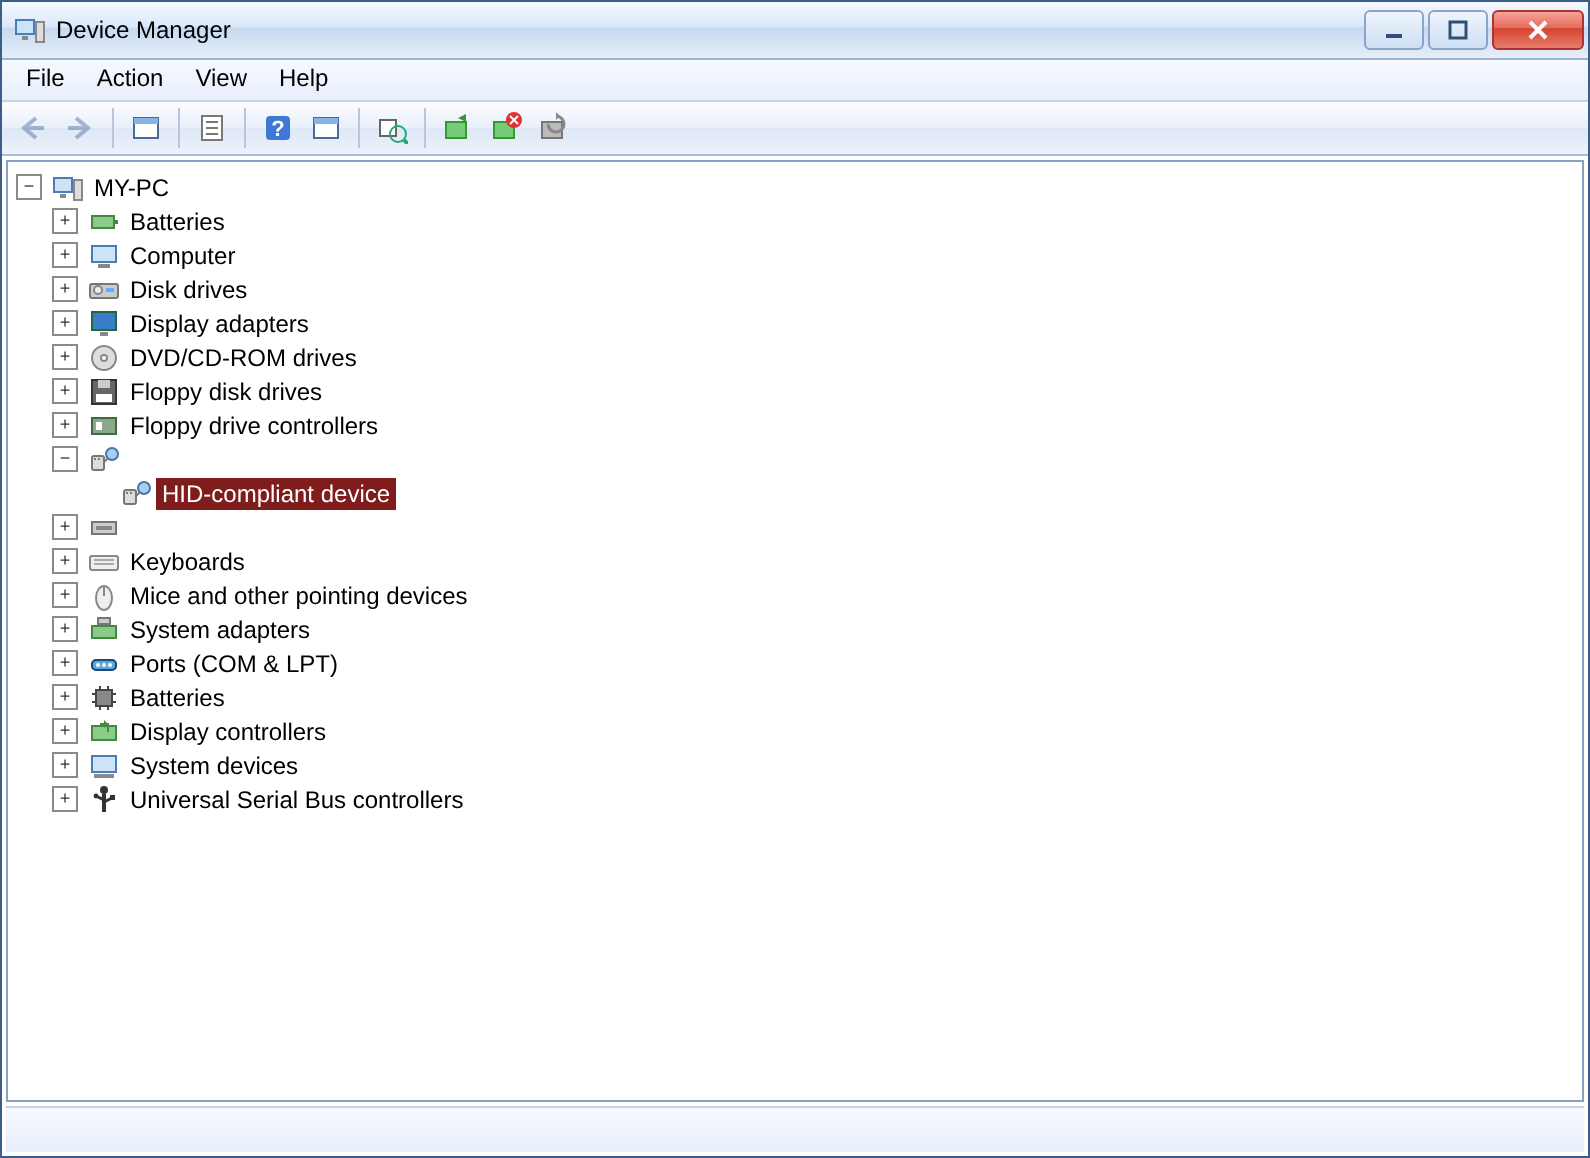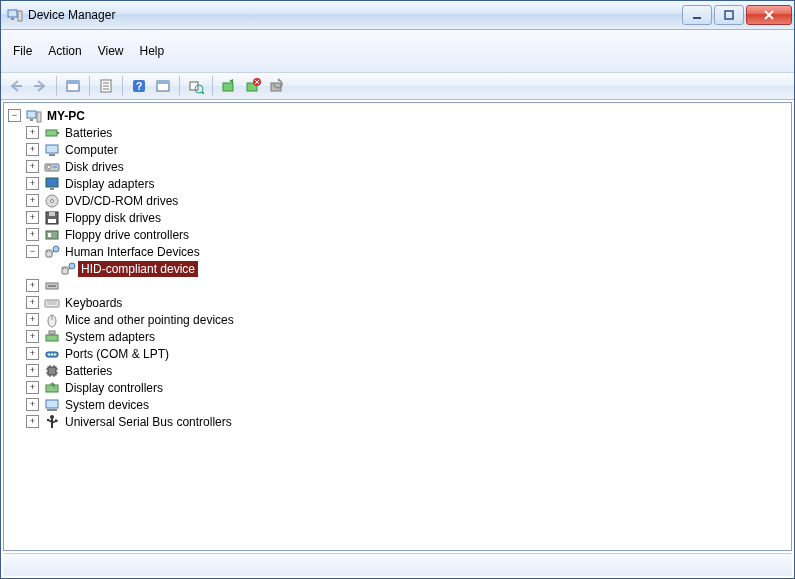--- a/index.html
+++ b/index.html
@@ -41,22 +41,22 @@
     width: 44px;
     background: linear-gradient(to bottom,#f6a298 0%, #e46a5b 45%, #d5442f 46%, #e87d6d 100%);
     border-color:#a33;
     color:#fff; font-weight:bold;
   }
   
   .menubar {
     height: 20px;
     background: linear-gradient(to bottom,#f6f9fe,#e7eefb);
     border-bottom: 1px solid #c6d3e6;
-    display:flex; align-items: center;
-    padding: 11px 4px;
+    display:flex; align-items: flex-start;
+    padding: 0 4px;
   }
   .menu-item { padding: 2px 8px; color:#000; }
   
   .toolbar {
     height: 26px;
     background: linear-gradient(to bottom,#fbfcfe 0%, #e9f0fb 50%, #dde7f6 51%, #eef3fb 100%);
     border-bottom: 1px solid #a9bbd6;
     display:flex; align-items:center;
     padding: 0 4px; gap: 2px;
   }
@@ -100,21 +100,21 @@
     cursor:pointer;
     flex-shrink:0;
   }
   .expander.none { border:none; background:none; }
   .node-icon { width:16px; height:16px; flex-shrink:0; display:flex;align-items:center;justify-content:center; }
   .node-label { padding: 1px 3px; }
   .node-label.selected {
     background:#7f1d1d;
     color:#fff;
   }
-  .root > .node > .node-label { font-weight: bold; }
+  .root > .node > .node-label { font-weight: normal; }
   svg { display:block; }
 </style>
 </head>
 <body>
 
 <svg width="0" height="0" style="position:absolute">
 <defs>
 
   <g id="i-arrow-left">
         <path d="M10 3 L4 8 L10 13" fill="none" stroke="#4a6a9a" stroke-width="2"></path>
@@ -441,21 +441,20 @@
               </div>
             </li>
             <li>
               <div class="node">
                 <span class="expander">−</span>
                 <span class="node-icon">
                   <svg width="16" height="16">
                     <use href="#i-hid"></use>
                   </svg>
                 </span>
-                <span class="node-label">Human Interface Devices</span>
               </div>
               <ul>
                 <li>
                   <div class="node">
                     <span class="expander none"></span>
                     <span class="node-icon">
                       <svg width="16" height="16">
                         <use href="#i-hid"></use>
                       </svg>
                     </span>

